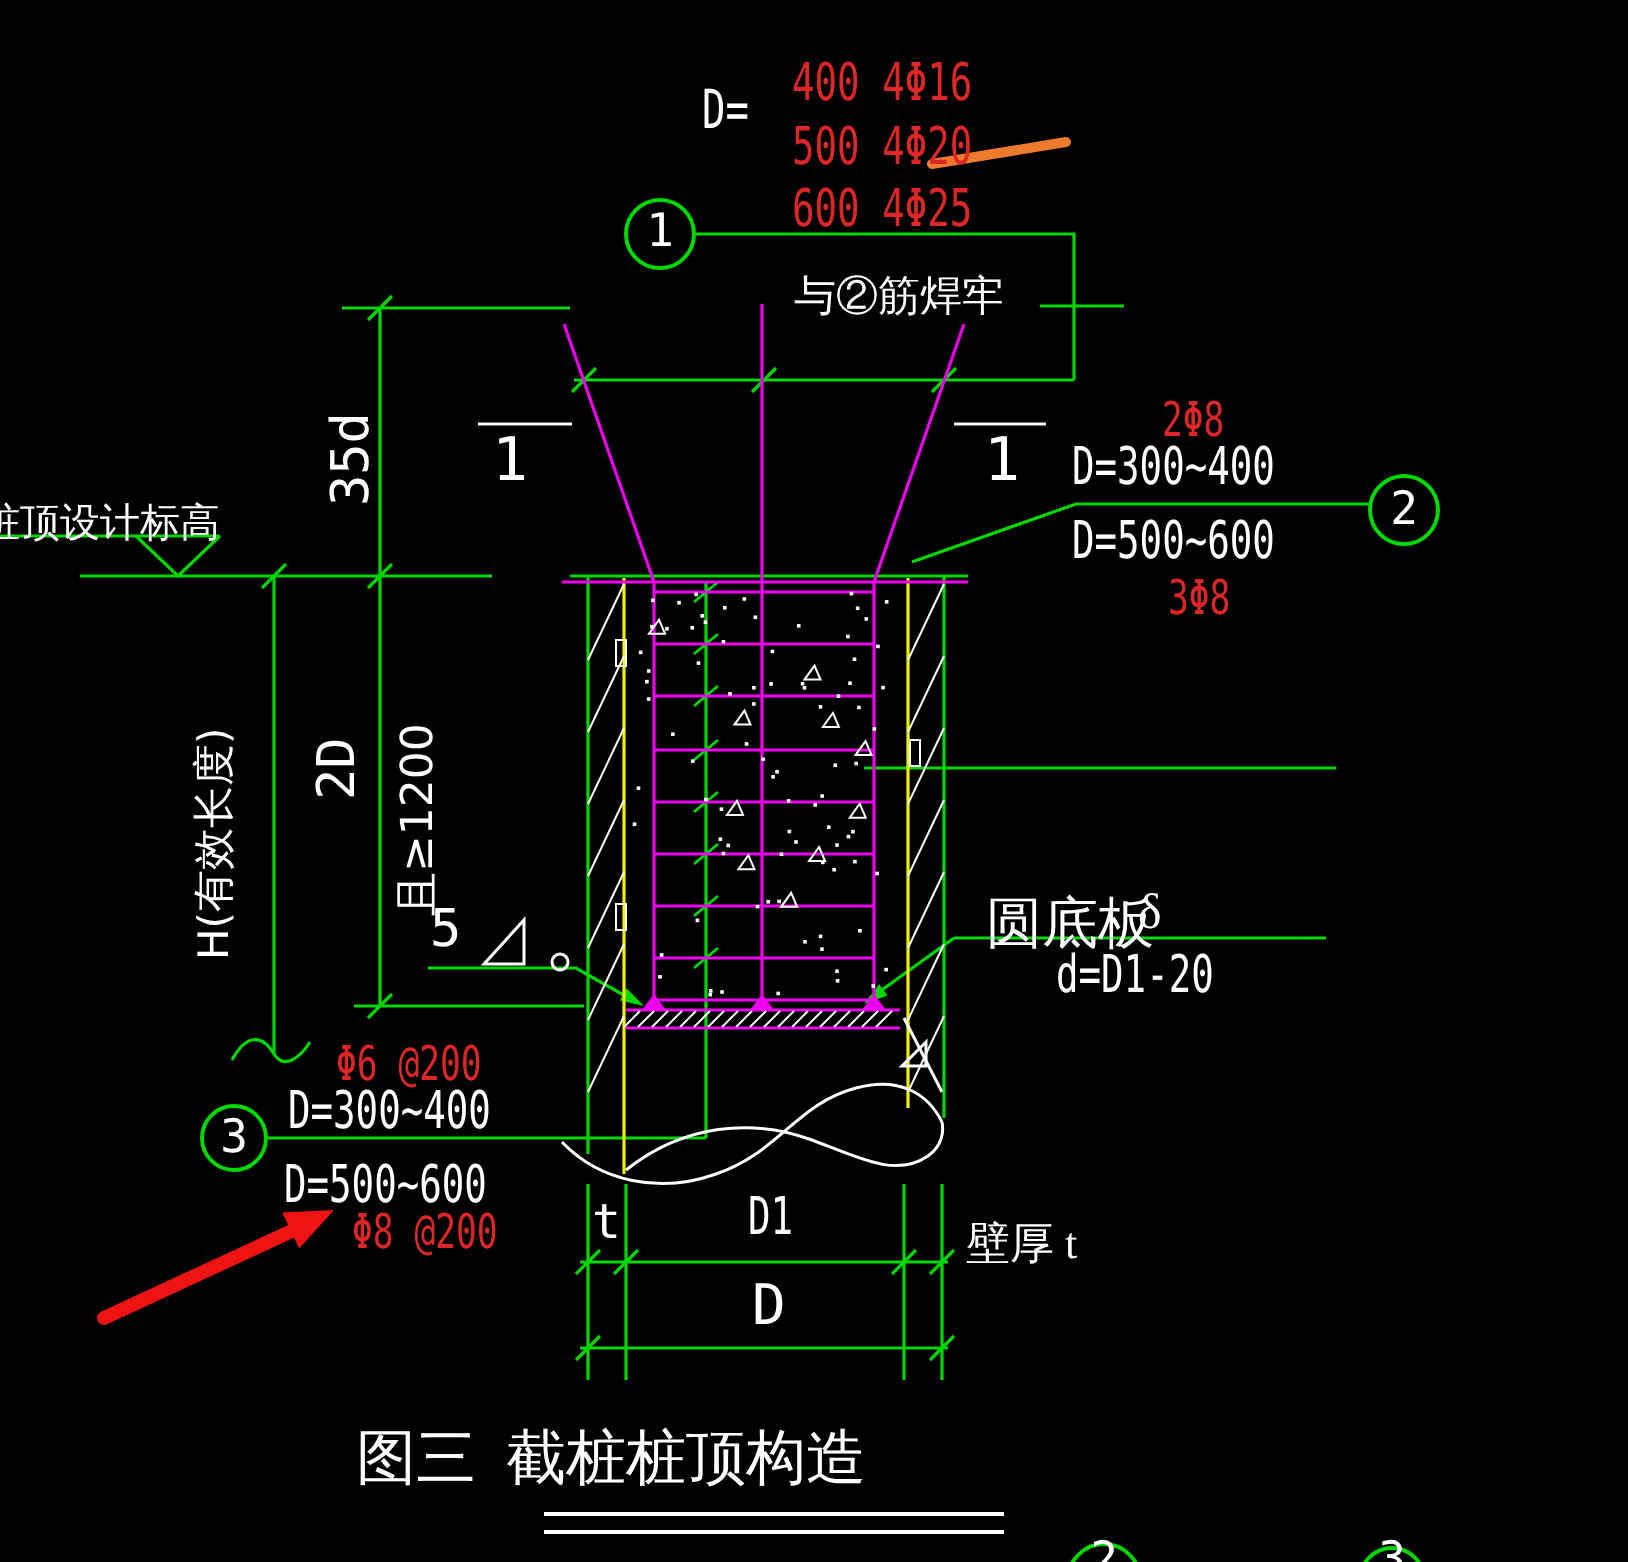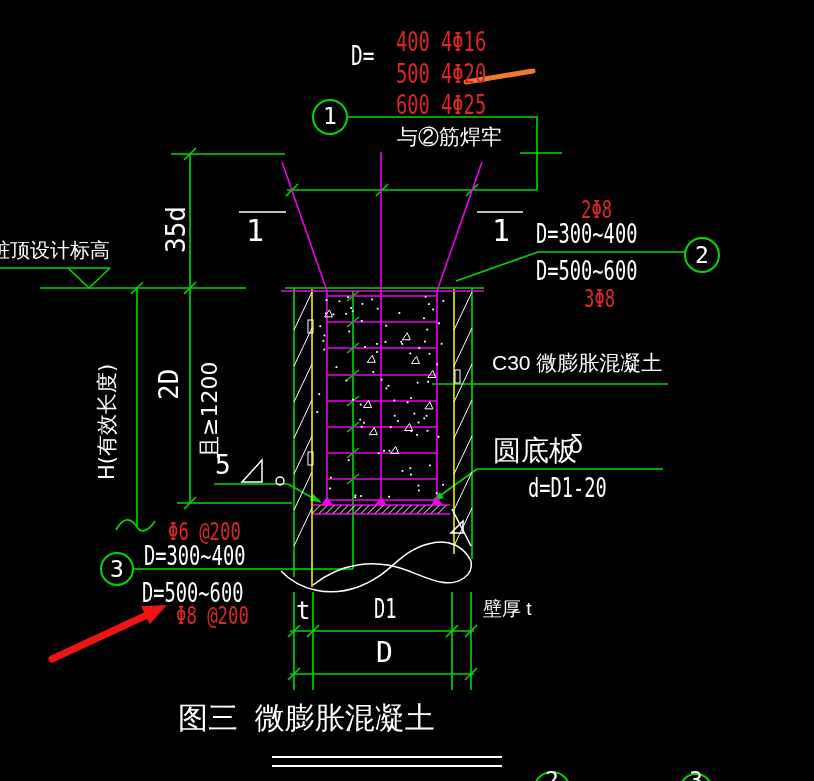--- a/index.html
+++ b/index.html
@@ -4,21 +4,21 @@
 <style>
   html,body{margin:0;padding:0;background:#000;}
   #canvas{position:relative;width:814px;height:781px;background:#000;overflow:hidden;
           font-family:"DejaVu Sans Mono",monospace;}
   svg{position:absolute;left:0;top:0;}
   .lbl{position:absolute;color:#fff;white-space:pre;line-height:1;transform-origin:0 0;
        font-family:"DejaVu Sans Mono",monospace;}
   .cad{font-size:26px;transform:scaleX(.72);}
   .cadsm{font-size:24px;transform:scaleX(.72);}
   .red{color:#dd2626;}
-  .cn{font-family:Liberation Sans, sans-serif;}
+  .cn{font-family:Liberation Serif, serif;margin-top:12px;}
   .v{transform:rotate(-90deg);}
   .vcn{transform:rotate(-90deg);font-family:"DejaVu Sans",sans-serif;}
   .digit{width:22px;text-align:center;font-size:23px;}
 </style>
 </head>
 <body>
 
 <div id="canvas">
 
 <svg width="814" height="781" viewBox="0 0 814 781">
@@ -284,30 +284,29 @@
 <div class="lbl cad" style="left:536px;top:221px">D=300~400</div>
 <div class="lbl cad" style="left:536px;top:258px">D=500~600</div>
 <div class="lbl cadsm red" style="left:584px;top:287px">3Φ8</div>
 <div class="lbl digit" style="left:691px;top:244px">2</div>
 <div class="lbl cn" style="left:-10px;top:240px;font-size:20px">桩顶设计标高</div>
 <div class="lbl v" style="left:163px;top:253px;font-size:26px">35d</div>
 <div class="lbl vcn" style="left:97px;top:480px;font-size:21px">H(有效长度)</div>
 <div class="lbl v" style="left:156px;top:400px;font-size:26px">2D</div>
 <div class="lbl vcn" style="left:199px;top:458px;font-size:22px">且≥1200</div>
 <div class="lbl" style="left:215px;top:452px;font-size:26px">5</div>
-<div class="lbl cn" style="left:492px;top:352px;font-size:21px">C30 微膨胀混凝土</div>
 <div class="lbl cn" style="left:493px;top:437px;font-size:28px">圆底板</div>
 <div class="lbl cn" style="left:569px;top:432px;font-size:25px">δ</div>
 <div class="lbl cad" style="left:528px;top:475px">d=D1-20</div>
 <div class="lbl cadsm red" style="left:168px;top:520px">Φ6 @200</div>
 <div class="lbl cad" style="left:144px;top:543px">D=300~400</div>
 <div class="lbl cad" style="left:142px;top:580px">D=500~600</div>
 <div class="lbl cadsm red" style="left:176px;top:604px">Φ8 @200</div>
 <div class="lbl digit" style="left:106px;top:558px">3</div>
 <div class="lbl" style="left:296px;top:599px;font-size:24px">t</div>
 <div class="lbl cad" style="left:374px;top:596px">D1</div>
-<div class="lbl cn" style="left:483px;top:599px;font-size:19px">壁厚 t</div>
+<div class="lbl cn" style="left:483px;top:599px;font-size:22px">壁厚 t</div>
 <div class="lbl" style="left:376px;top:639px;font-size:28px">D</div>
-<div class="lbl cn" style="left:178px;top:703px;font-size:30px">图三  微膨胀混凝土</div>
+<div class="lbl cn" style="left:178px;top:703px;font-size:30px">图三  截桩桩顶构造</div>
 <div class="lbl digit" style="left:541px;top:769px">2</div>
 <div class="lbl digit" style="left:685px;top:769px">3</div>
 
 </div>
 
 </body></html>

